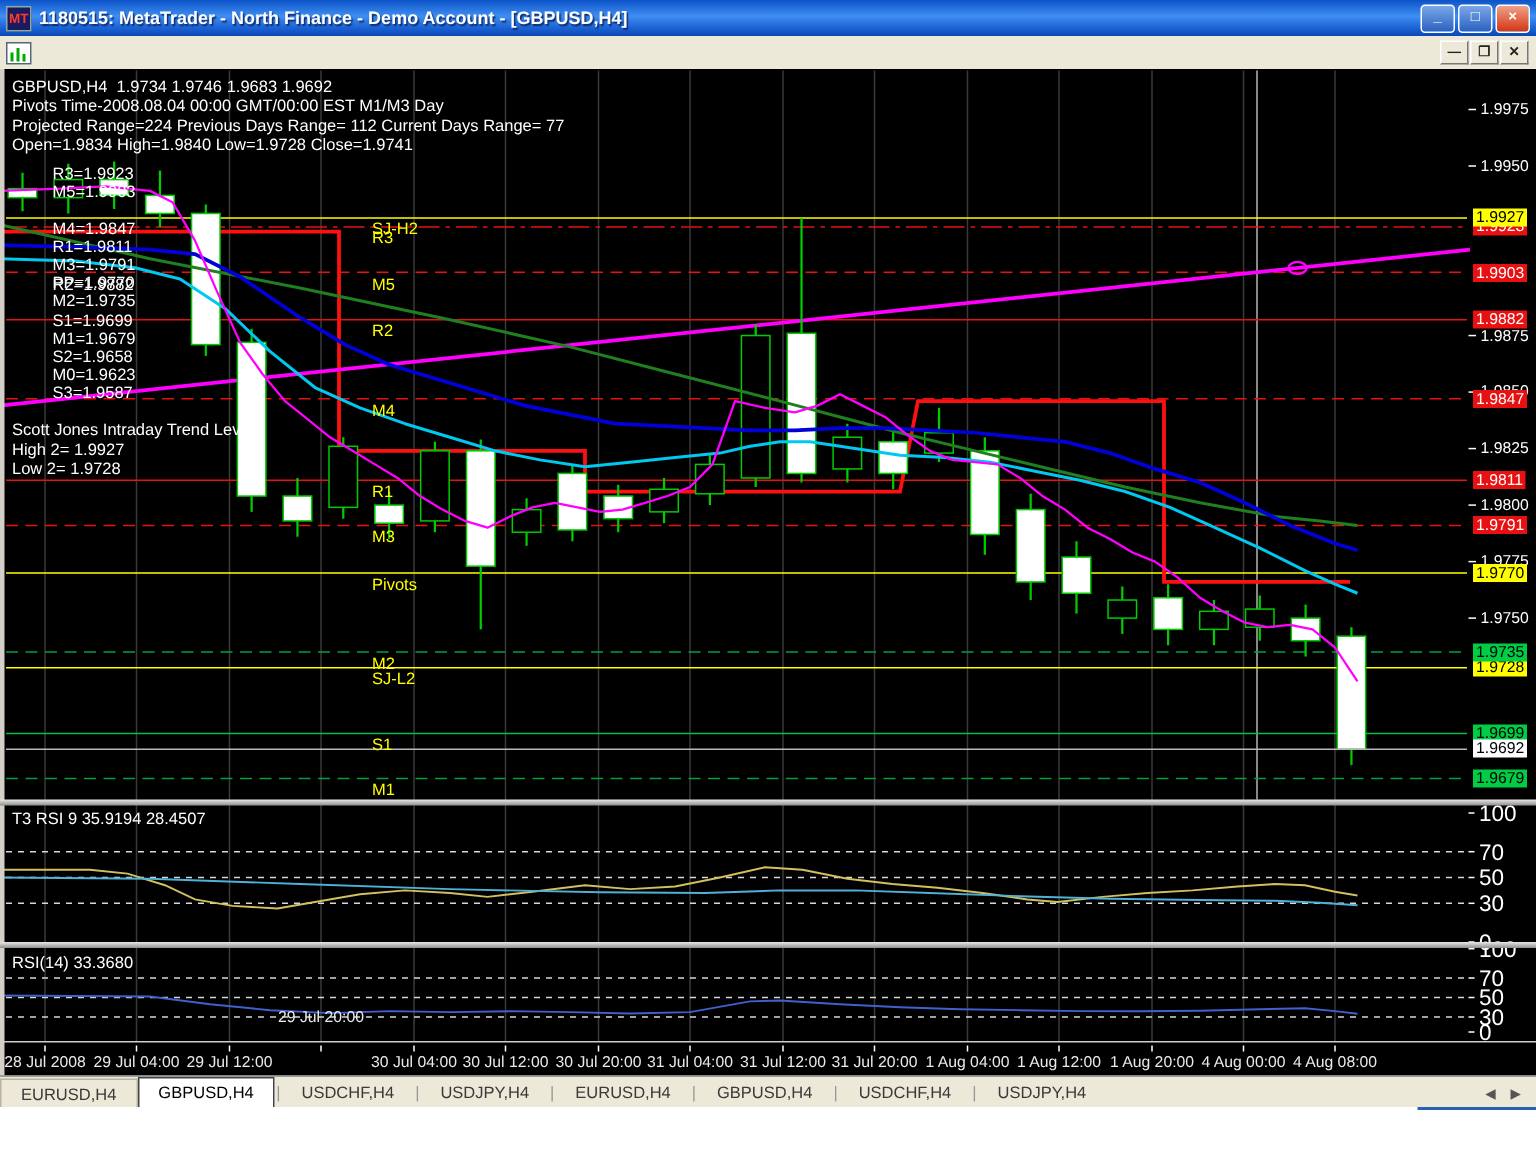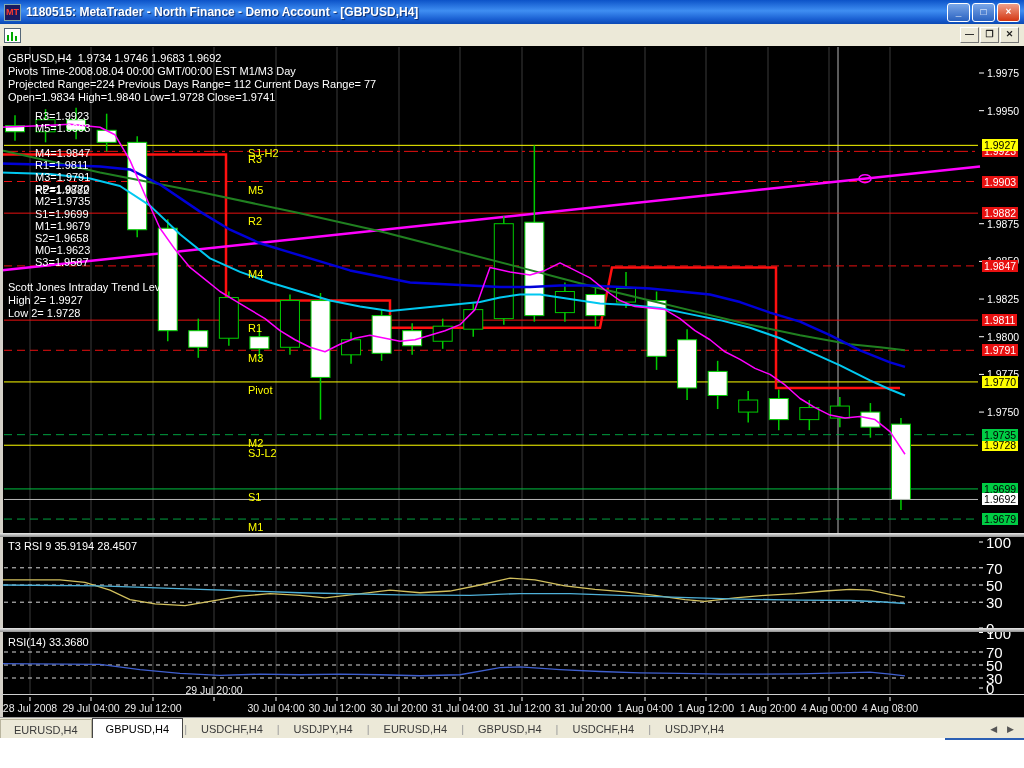--- a/index.html
+++ b/index.html
@@ -268,39 +268,39 @@
     <div class="pivot-lbl abs" style="left: 7px; top: 232px;">S2=1.9658</div>
     <div class="pivot-lbl abs" style="left: 7px; top: 244.2px;">M0=1.9623</div>
     <div class="pivot-lbl abs" style="left: 7px; top: 256.4px;">S3=1.9587</div>
     <div class="lvl-lbl abs" style="left: 248px; top: 147.336px;">SJ-H2</div>
     <div class="lvl-lbl abs" style="left: 248px; top: 153.364px;">R3</div>
     <div class="lvl-lbl abs" style="left: 248px; top: 183.504px;">M5</div>
     <div class="lvl-lbl abs" style="left: 248px; top: 215.151px;">R2</div>
     <div class="lvl-lbl abs" style="left: 248px; top: 267.896px;">M4</div>
     <div class="lvl-lbl abs" style="left: 248px; top: 322.148px;">R1</div>
     <div class="lvl-lbl abs" style="left: 248px; top: 352.288px;">M3</div>
-    <div class="lvl-lbl abs" style="left: 248px; top: 383.935px;">Pivot</div>
+    <div class="lvl-lbl abs" style="left: 248px; top: 383.935px;">Pivots</div>
     <div class="lvl-lbl abs" style="left: 248px; top: 436.68px;">M2</div>
     <div class="lvl-lbl abs" style="left: 248px; top: 447.229px;">SJ-L2</div>
     <div class="lvl-lbl abs" style="left: 248px; top: 490.932px;">S1</div>
     <div class="lvl-lbl abs" style="left: 248px; top: 521.072px;">M1</div>
     <div class="ind-scale abs" style="left: 986px; top: 537px;">100</div>
     <div class="ind-scale abs" style="left: 986px; top: 562.8px;">70</div>
     <div class="ind-scale abs" style="left: 986px; top: 580px;">50</div>
     <div class="ind-scale abs" style="left: 986px; top: 597.2px;">30</div>
     <div class="ind-scale abs" style="left: 986px; top: 623px;">0</div>
     <div class="ind-scale abs" style="left: 986px; top: 627.5px;">100</div>
     <div class="ind-scale abs" style="left: 986px; top: 647px;">70</div>
     <div class="ind-scale abs" style="left: 986px; top: 660px;">50</div>
     <div class="ind-scale abs" style="left: 986px; top: 673px;">30</div>
     <div class="ind-scale abs" style="left: 986px; top: 683px;">0</div>
     <div class="time-lbl abs" style="left: 30px; top: 702px;">28 Jul 2008</div>
     <div class="time-lbl abs" style="left: 91px; top: 702px;">29 Jul 04:00</div>
     <div class="time-lbl abs" style="left: 153px; top: 702px;">29 Jul 12:00</div>
-    <div class="time-lbl abs" style="left: 214px; top: 672px; margin-top: 12px;">29 Jul 20:00</div>
+    <div class="time-lbl abs" style="left: 214px; top: 672px;">29 Jul 20:00</div>
     <div class="time-lbl abs" style="left: 276px; top: 702px;">30 Jul 04:00</div>
     <div class="time-lbl abs" style="left: 337px; top: 702px;">30 Jul 12:00</div>
     <div class="time-lbl abs" style="left: 399px; top: 702px;">30 Jul 20:00</div>
     <div class="time-lbl abs" style="left: 460px; top: 702px;">31 Jul 04:00</div>
     <div class="time-lbl abs" style="left: 522px; top: 702px;">31 Jul 12:00</div>
     <div class="time-lbl abs" style="left: 583px; top: 702px;">31 Jul 20:00</div>
     <div class="time-lbl abs" style="left: 645px; top: 702px;">1 Aug 04:00</div>
     <div class="time-lbl abs" style="left: 706px; top: 702px;">1 Aug 12:00</div>
     <div class="time-lbl abs" style="left: 768px; top: 702px;">1 Aug 20:00</div>
     <div class="time-lbl abs" style="left: 829px; top: 702px;">4 Aug 00:00</div>

